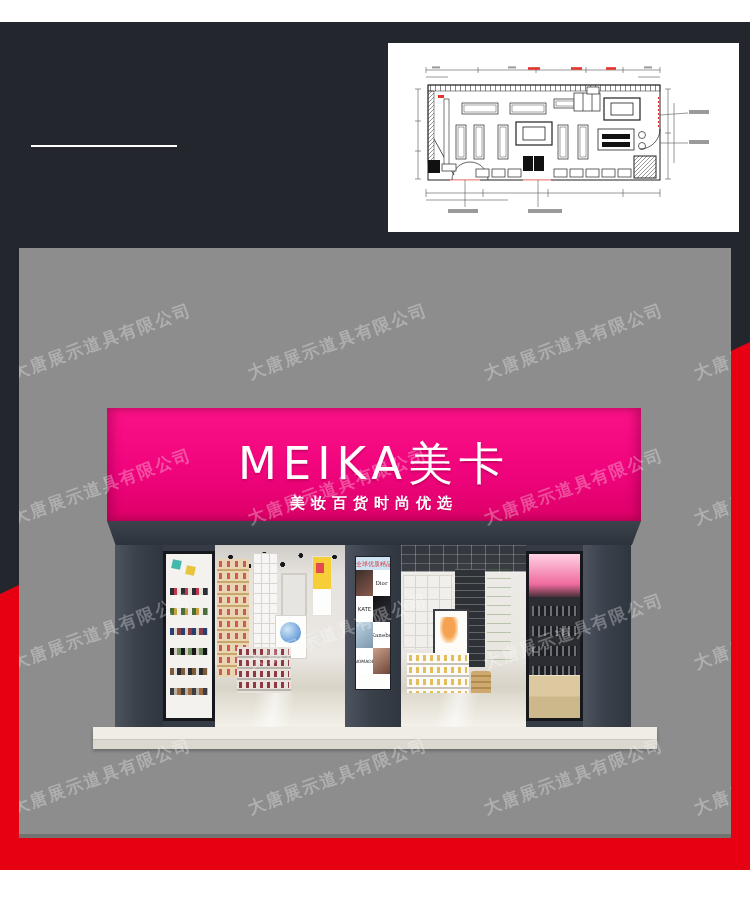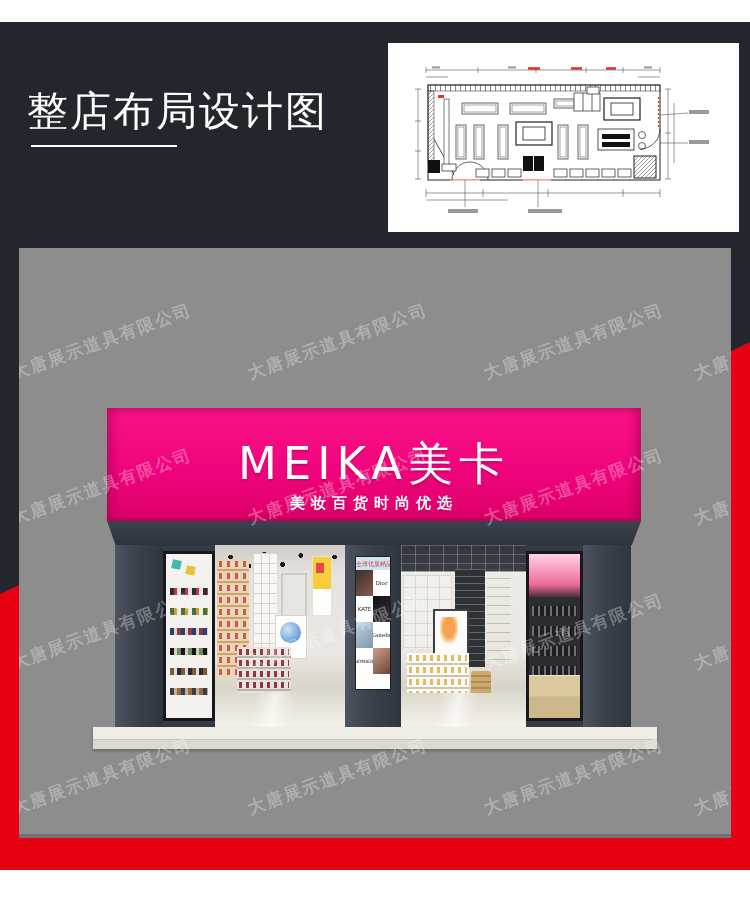--- a/index.html
+++ b/index.html
@@ -147,21 +147,20 @@
       box-shadow:0 2px 3px rgba(0,0,0,.25);}
   .sidewalk:before{content:"";position:absolute;left:0;top:12px;width:100%;height:1px;background:#c8c5bd;}
 </style>
 </head>
 <body>
 
 <div id="canvas">
 
   <div class="abs dark-bg"></div>
 
-  <div class="abs page-title">整店布局设计图</div>
   <div class="abs title-underline"></div>
 
   <div class="abs plan-card">
     <svg viewBox="0 0 351 189" xmlns="http://www.w3.org/2000/svg">
       <defs>
         <pattern id="hatch" width="4" height="4" patternUnits="userSpaceOnUse">
           <path d="M0,4 L4,0" stroke="#333" stroke-width="0.5"></path>
         </pattern>
         <pattern id="crenel" width="5" height="6" patternUnits="userSpaceOnUse">
           <path d="M2.5,0 V6" stroke="#333" stroke-width="0.6"></path>

